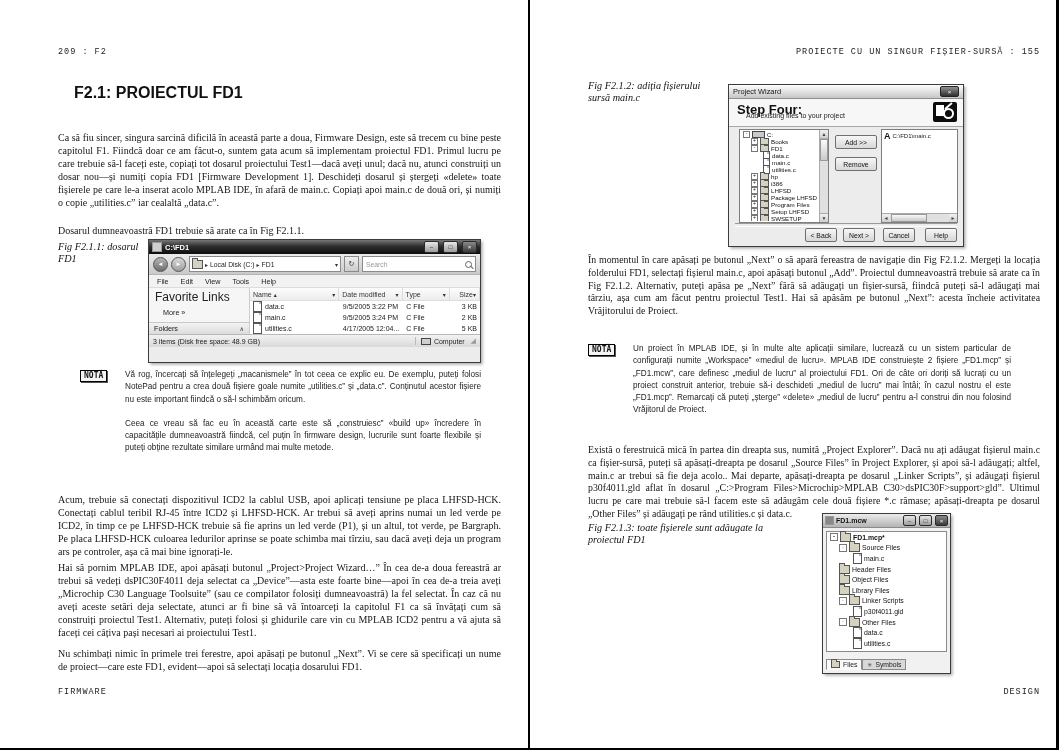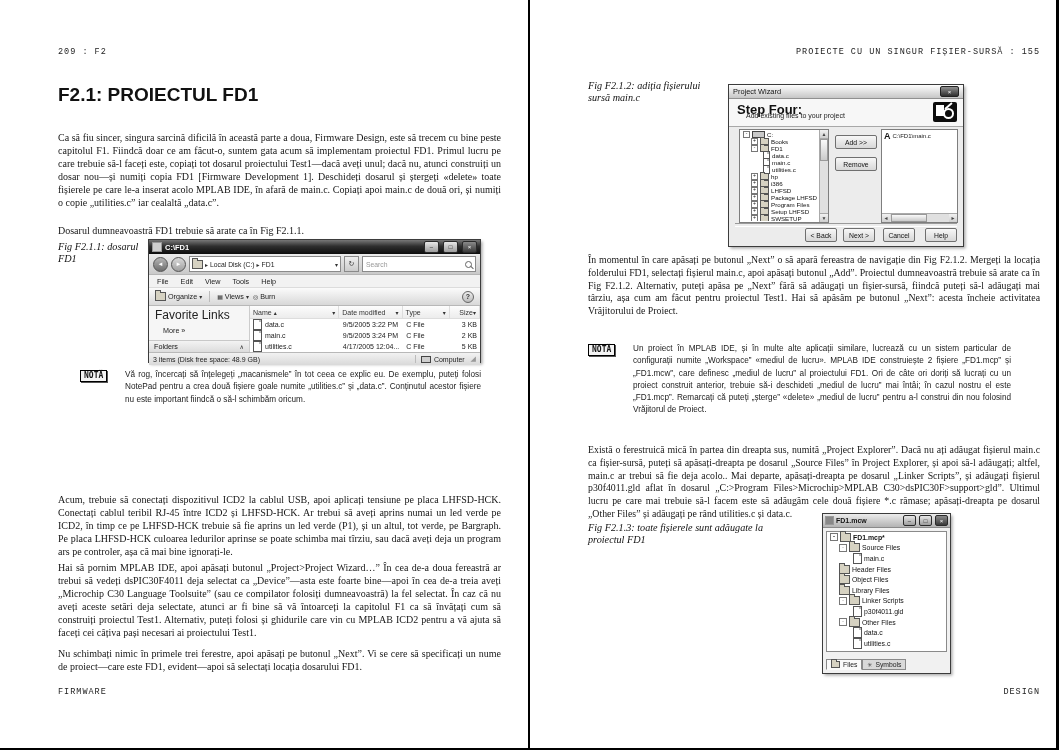--- a/index.html
+++ b/index.html
@@ -4,21 +4,21 @@
 <style>
   html,body{margin:0;padding:0;background:#e8e8e8;}
   #canvas{position:relative;width:1059px;height:750px;background:#ffffff;overflow:hidden;
           font-family:"Liberation Serif",serif;color:#161616;}
   .abs{position:absolute;}
   
   #spine{left:528px;top:0;width:2px;height:750px;background:#000;}
   #edge-right{left:1056px;top:0;width:3px;height:750px;background:#000;}
   #edge-bottom{left:0;top:748px;width:1059px;height:2px;background:#000;}
   .runhead{font-family:"Liberation Mono",monospace;font-size:8.5px;letter-spacing:1px;color:#222;}
-  .sectitle{font-family:"Liberation Sans",sans-serif;font-weight:bold;font-size:19px;color:#111;}
+  .sectitle{font-family:"Liberation Sans",sans-serif;font-weight:bold;font-size:16px;color:#111;margin-left:16px;}
   .body-par{font-size:10px;line-height:13px;text-align:justify;}
   .body-par-r{font-size:9.8px;line-height:12.8px;text-align:justify;}
   .figcap{font-style:italic;font-size:10.2px;line-height:12px;color:#111;}
   .nota-label{font-family:"DejaVu Sans Mono",monospace;font-size:8px;font-weight:bold;
               border:1px solid #000;box-shadow:1px 1px 0 #555;padding:0px 3px 1px 3px;background:#f4f4f4;}
   .nota-text{font-family:Liberation Sans, sans-serif;font-size:8.2px;line-height:12.3px;
              text-align:justify;color:#1c1c1c;}
   .nota-text .np{margin:0 0 12px 0;}
 
   
@@ -189,38 +189,20 @@
           <span style="margin-left:auto;" class="mag"></span>
         </span>
       </div>
       <div class="ex-menu">
         <span>File</span>
         <span>Edit</span>
         <span>View</span>
         <span>Tools</span>
         <span>Help</span>
       </div>
-      <div class="ex-tools">
-        <span class="tool">
-          <span class="icon-folder"></span>
-          <span>Organize</span>
-          <span class="glyph">▾</span>
-        </span>
-        <span class="tool-sep"></span>
-        <span class="tool">
-          <span class="glyph">▦</span>
-          <span>Views</span>
-          <span class="glyph">▾</span>
-        </span>
-        <span class="tool">
-          <span class="glyph">◎</span>
-          <span>Burn</span>
-        </span>
-        <span class="help-circ">?</span>
-      </div>
       <div class="ex-body">
         <div class="ex-left">
           <div class="fl">Favorite Links</div>
           <div class="more">More  »</div>
           <div class="folders-band">
             <span>Folders</span>
             <span class="glyph">∧</span>
           </div>
         </div>
         <div class="ex-table">
@@ -278,20 +260,21 @@
           <span class="comp-ico"></span>
           <span>Computer</span>
           <span class="grip">◢</span>
         </span>
       </div>
     </div>
 
     <div class="abs nota-label" style="left:80px;top:370px;">NOTĂ</div>
     <div class="abs nota-text" style="left:125px;top:369px;width:356px;">
       <div class="np">Vă rog, încercați să înțelegeți „macanismele” în tot ceea ce explic eu. De exemplu, puteți folosi NotePad pentru a crea două fișiere goale numite „utilities.c” și „data.c”. Conținutul acestor fișiere nu este important fiindcă o să-l schimbăm oricum.</div>
+      <div class="np">Ceea ce vreau să fac eu în această carte este să „construiesc” «build up» încredere în capacitățile dumneavoastră fiindcă, cel puțin în firmware design, lucrurile sunt foarte flexibile și puteți obține rezultate similare urmând mai multe metode.</div>
     </div>
 
     <div class="abs body-par" style="left:58px;top:493px;width:443px;">Acum, trebuie să conectați dispozitivul ICD2 la cablul USB, apoi aplicați tensiune pe placa LHFSD-HCK. Conectați cablul teribil RJ-45 între ICD2 și LHFSD-HCK. Ar trebui să aveți aprins numai un led verde pe ICD2, în timp ce pe LHFSD-HCK trebuie să fie aprins un led verde (P1), și un altul, tot verde, pe Bargraph. Pe placa LHFSD-HCK culoarea ledurilor aprinse se poate schimba mai tîrziu, sau dacă aveți deja un program ars pe controler, așa că mai bine ignorați-le.</div>
     <div class="abs body-par" style="left:58px;top:561px;width:443px;">Hai să pornim MPLAB IDE, apoi apăsați butonul „Project&gt;Project Wizard…” În cea de-a doua fereastră ar trebui să vedeți dsPIC30F4011 deja selectat ca „Device”—asta este foarte bine—apoi în cea de-a treia aveți „Microchip C30 Language Toolsuite” (sau ce compilator folosiți dumneavoastră) la fel selectat. În caz că nu aveți aceste setări deja selectate, atunci ar fi bine să vă întoarceți la capitolul F1 ca să învățați cum să construiți proiectul Test1. Alternativ, puteți folosi și ghidurile care vin cu MPLAB ICD2 pentru a vă ajuta să faceți cei câțiva pași necesari ai proiectului Test1.</div>
     <div class="abs body-par" style="left:58px;top:647px;width:443px;">Nu schimbați nimic în primele trei ferestre, apoi apăsați pe butonul „Next”. Vi se cere să specificați un nume de proiect—care este FD1, evident—apoi să selectați locația dosarului FD1.</div>
     <div class="abs runhead" style="left:58px;top:687px;">FIRMWARE</div>
   </div>
 
   <div>
     <div class="abs runhead" style="left:588px;top:47px;width:452px;text-align:right;">PROIECTE CU UN SINGUR FIȘIER-SURSĂ : 155</div>

